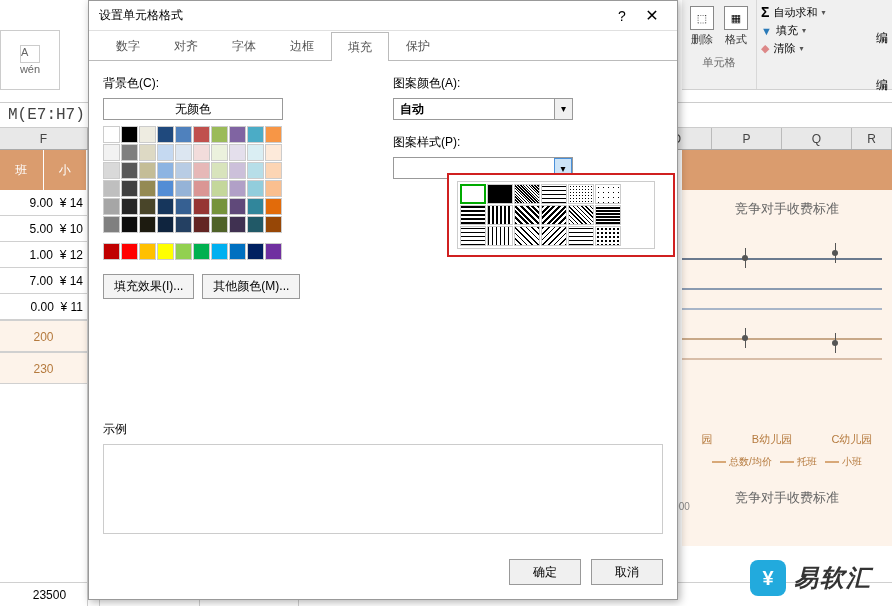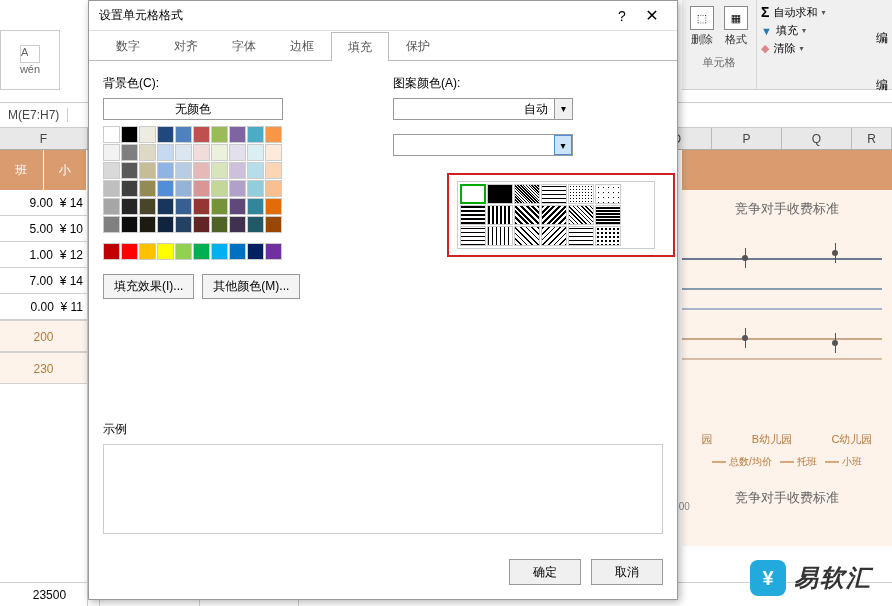--- a/index.html
+++ b/index.html
@@ -16,21 +16,21 @@
 .rib-ico { width: 24px; height: 24px; border: 1px solid #888; background: #fff; display: flex; align-items: center; justify-content: center; }
 .rib-label { font-size: 11px; color: #333; }
 .ribbon-sub { color: #666; padding-top: 4px; font-size: 11px; }
 .ribbon-menu { display: flex; flex-direction: column; gap: 3px; padding: 4px; font-size: 11px; }
 .ribbon-menu div { display: flex; align-items: center; gap: 4px; cursor: pointer; }
 .sigma { font-size: 14px; font-weight: bold; }
 .down-arrow { font-size: 8px; color: #555; }
 
 
 .formula-bar { position: absolute; top: 102px; left: 0; right: 0; height: 26px; border-top: 1px solid #ccc; border-bottom: 1px solid #ccc; display: flex; align-items: center; background: #fff; }
-.fb-cell { border-right: 1px solid #ccc; padding: 0 8px; font-size: 12px; color: #444; }
+.fb-cell { border-right: 1px solid #ccc; padding: 0 8px; font-size: 16px; color: #444; font-family: Liberation Mono, monospace; }
 
 
 .col-headers { position: absolute; top: 128px; left: 0; right: 0; height: 22px; background: #e8e8e8; border-bottom: 1px solid #aaa; display: flex; }
 .col-h { border-right: 1px solid #bbb; text-align: center; line-height: 22px; font-size: 12px; color: #444; }
 .col-F { width: 88px; }
 .col-rt { width: 70px; border-right: 1px solid #bbb; text-align: center; line-height: 22px; color: #444; }
 
 
 .sheet-left { position: absolute; top: 150px; left: 0; width: 88px; bottom: 0; border-right: 1px solid #d0d0d0; }
 .title-card { background: #da9c6e; color: #fff; font-size: 22px; text-align: center; padding: 12px 0; border-bottom: 2px solid #fff; }
@@ -79,21 +79,21 @@
 .no-color-btn { width: 180px; height: 22px; border: 1px solid #999; background: #fff; text-align: center; line-height: 20px; font-size: 12px; cursor: pointer; margin-bottom: 6px; }
 
 .palette { display: grid; grid-template-columns: repeat(10, 17px); gap: 1px; margin-bottom: 10px; }
 .sw { width: 17px; height: 17px; border: 1px solid #ccc; cursor: pointer; }
 .palette-std { display: grid; grid-template-columns: repeat(10, 17px); gap: 1px; margin-bottom: 14px; }
 
 .dlg-btns { display: flex; gap: 8px; }
 .dlg-btn { padding: 3px 10px; border: 1px solid #999; background: #f4f4f4; cursor: pointer; font-size: 12px; }
 
 .combo { width: 180px; height: 22px; border: 1px solid #999; display: flex; align-items: center; background: #fff; margin-bottom: 14px; }
-.combo-text { flex: 1; padding: 0 6px; font-size: 12px; text-align: right; }
+.combo-text { flex: 1; padding: 0 6px; font-size: 12px; text-align: left; font-weight: bold; }
 .combo-arrow { width: 18px; height: 20px; border-left: 1px solid #999; text-align: center; line-height: 20px; cursor: pointer; font-size: 10px; background: #f0f0f0; }
 .combo.open .combo-arrow { background: #cde4f7; border: 1px solid #4a90d9; }
 
 .pattern-dropdown { position: absolute; border: 2px solid #d02020; padding: 6px 18px 6px 8px; top: 172px; left: 358px; background: #fff; width: 228px; }
 .pattern-grid { display: grid; grid-template-columns: repeat(6, 26px); gap: 1px; border: 1px solid #ccc; padding: 2px; }
 .pat { width: 26px; height: 20px; border: 1px solid #ccc; cursor: pointer; }
 .pat.sel { border: 2px solid #0a0; }
 
 .sample-area { position: absolute; left: 14px; right: 14px; top: 420px; }
 .sample-box { border: 1px solid #ccc; height: 90px; margin-top: 6px; }
@@ -328,20 +328,21 @@
           <div class="dlg-btn">填充效果(I)...</div>
           <div class="dlg-btn">其他颜色(M)...</div>
         </div>
       </div>
       <div class="dlg-right">
         <span class="lbl">图案颜色(A):</span>
         <div class="combo">
           <span class="combo-text">自动</span>
           <span class="combo-arrow">▾</span>
         </div>
+        <span class="lbl">图案样式(P):</span>
         <div class="combo open">
           <span class="combo-text"></span>
           <span class="combo-arrow">▾</span>
         </div>
       </div>
     </div>
 
     <div class="pattern-dropdown">
       <div class="pattern-grid" id="pat-grid">
           <div class="pat sel" style="background:#fff;"></div>

